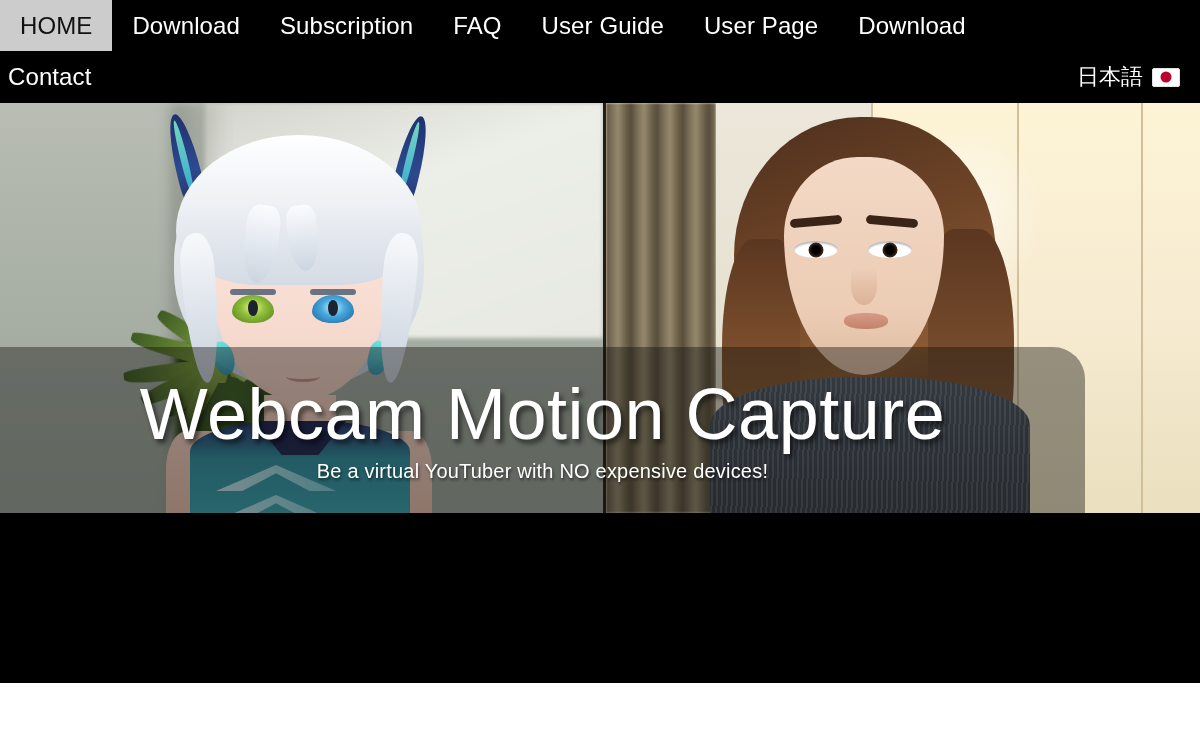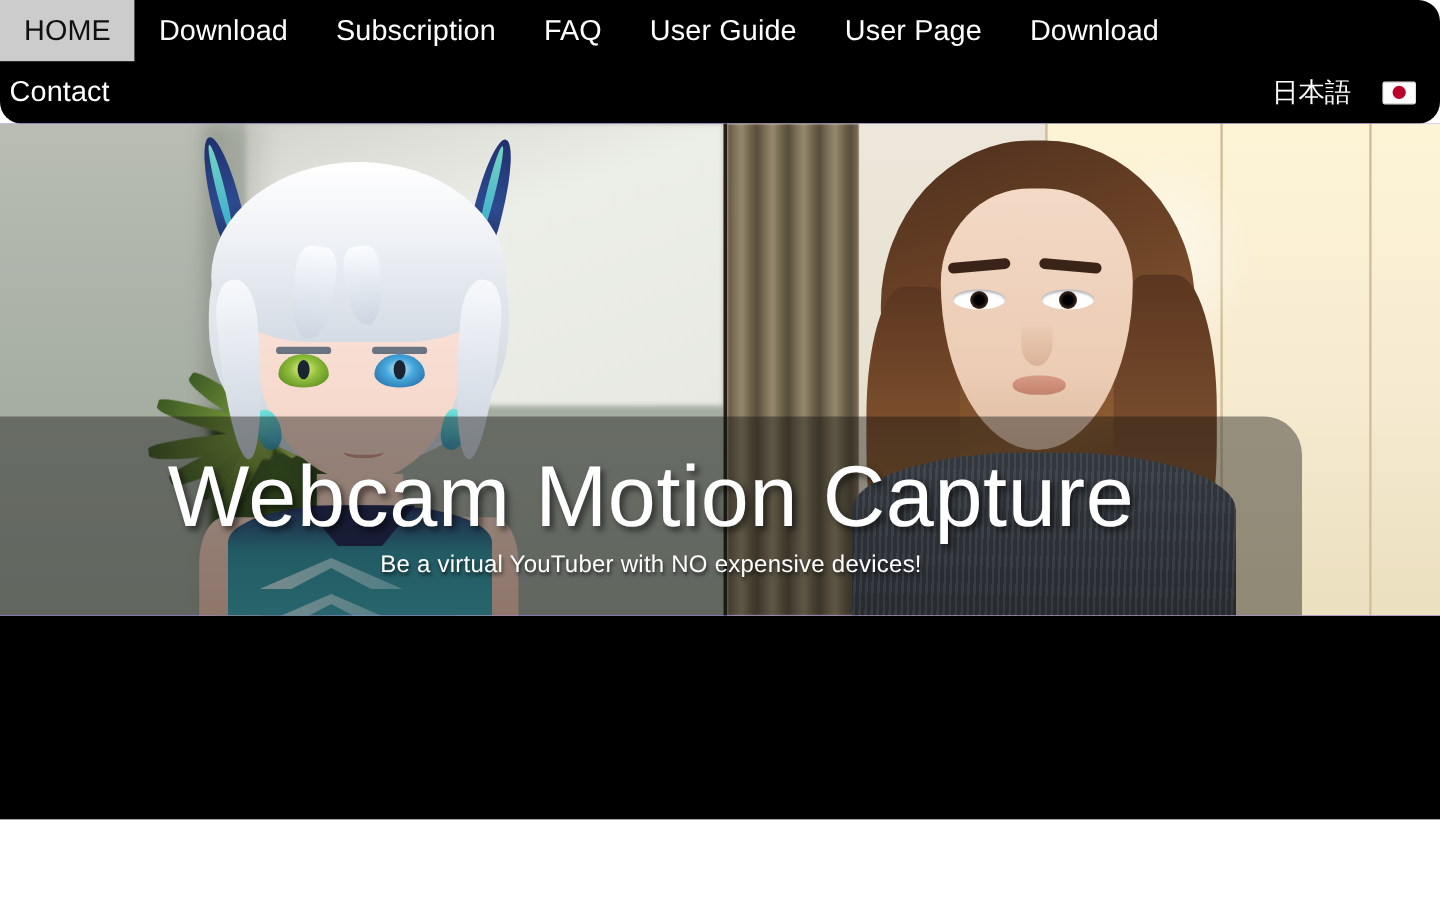--- a/index.html
+++ b/index.html
@@ -8,21 +8,20 @@
     background:#ffffff;
     font-family:"Liberation Sans", sans-serif;
     overflow:hidden;
   }
 
   
   .navbar {
     width:1200px; height:103px;
     background:#000000;
     position:relative;
-    border-radius:18px;
   }
   .nav-row {
     display:flex; align-items:stretch;
     height:51px;
   }
   .nav-row2 {
     display:flex; align-items:center;
     height:52px;
     position:relative;
   }
@@ -40,21 +39,21 @@
   }
   .nav-item.contact {
     line-height:52px;
     padding:0 8px;
   }
   .lang-link {
     position:absolute;
     right:20px; top:50%;
     transform:translateY(-50%);
     display:flex; align-items:center;
-    gap:26px;
+    gap:9px;
     color:#ffffff;
     font-size:22px;
     white-space:nowrap;
   }
   .flag-jp {
     width:28px; height:19px;
     background:#ffffff;
     border:1px solid #e2e2e2;
     border-radius:2px;
     position:relative;
@@ -69,21 +68,21 @@
     width:11px; height:11px;
     border-radius:50%;
     background:#bc002d;
   }
 
   
   .hero {
     position:relative;
     width:1200px; height:410px;
     overflow:hidden;
-    background:#8b5cf6;
+    background:#0f766e;
   }
   .hero-split { display:flex; width:1200px; height:410px; }
 
   
   .panel-left {
     position:relative;
     width:603px; height:410px;
     overflow:hidden;
     background:
       linear-gradient(180deg,#b9bdb4 0%, #a9b0a6 45%, #9aa399 100%);

